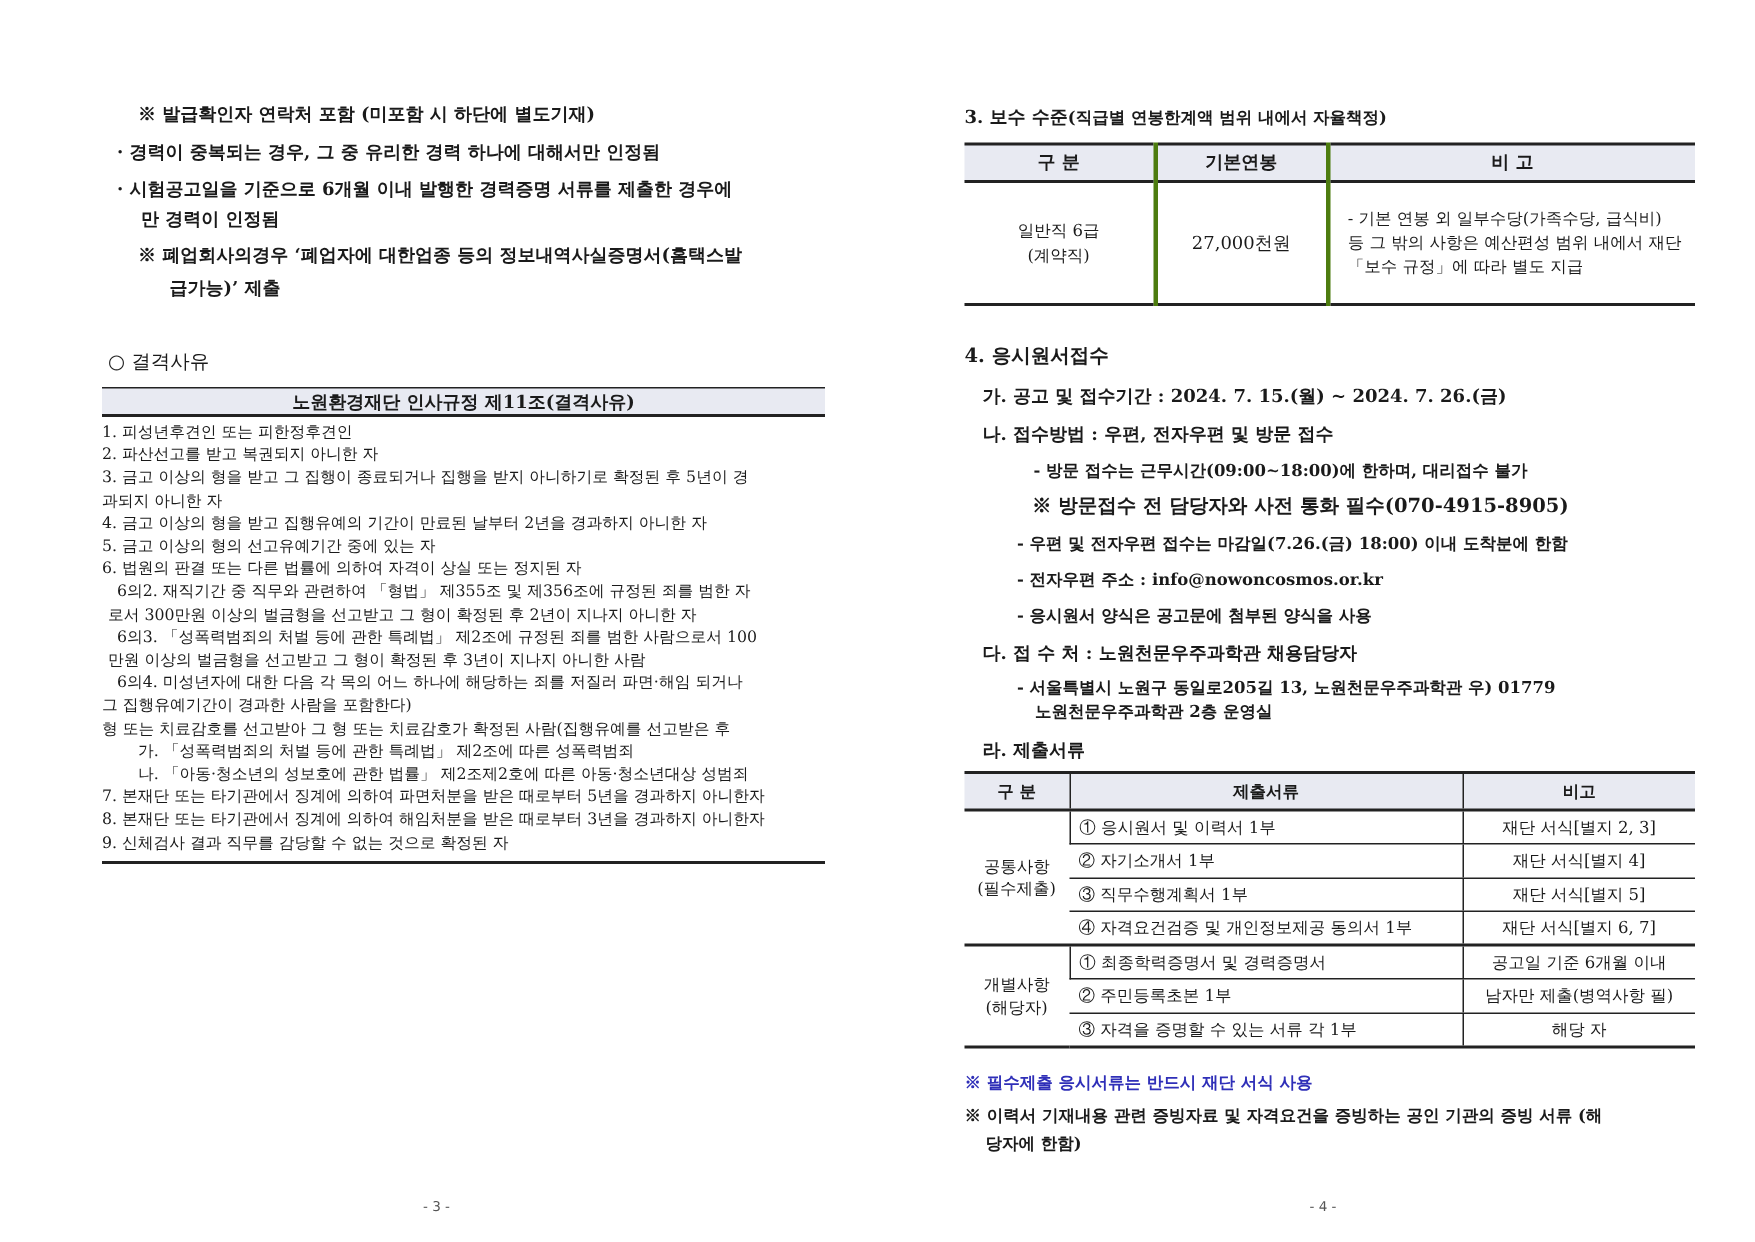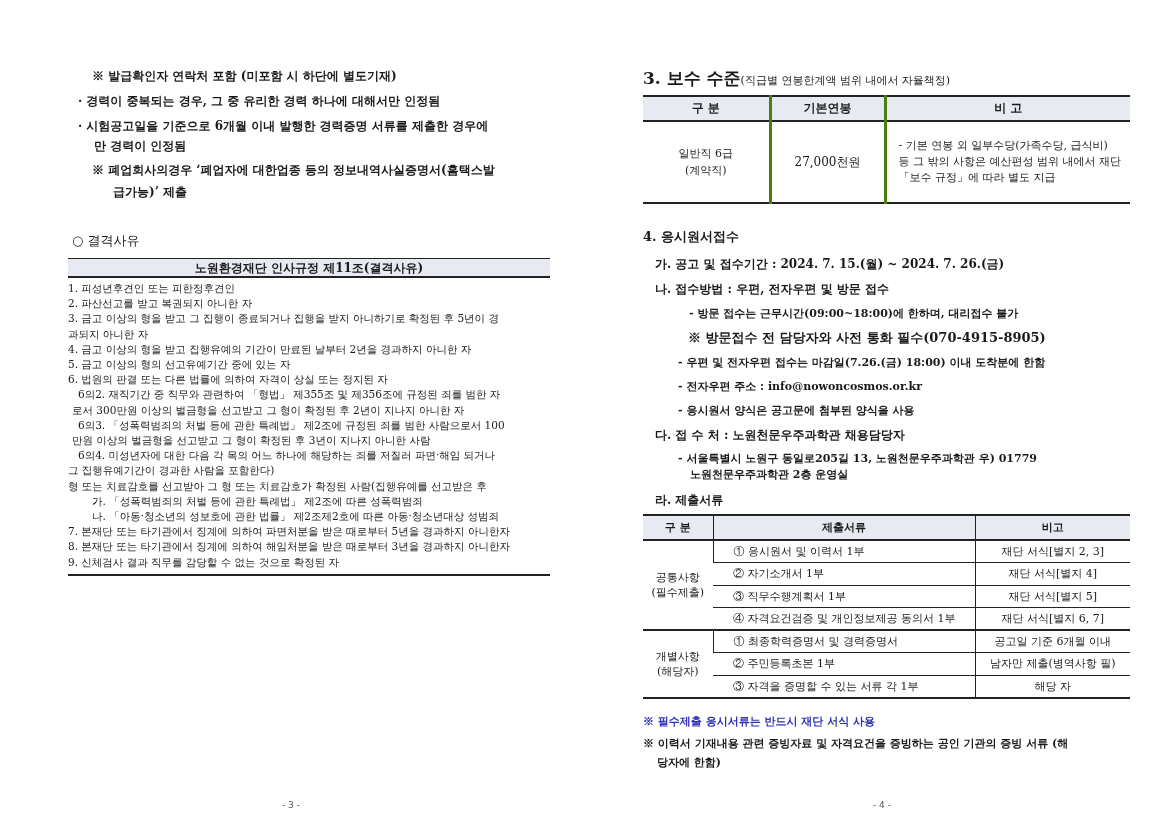--- a/index.html
+++ b/index.html
@@ -47,21 +47,21 @@
 
   .docs-table { left: 58px; top: 514px; width: 487px; }
   .docs-table th {
     background: #e8eaf2; font-size: 11px; font-weight: bold; height: 25px;
     border-top: 2px solid #222; border-bottom: 2px solid #222;
   }
   .docs-table td { font-size: 11px; height: 22.5px; border-bottom: 1px solid #222; }
   .docs-table th + th, .docs-table td + td { border-left: 1px solid #222; }
   .docs-table tr.group-end td { border-bottom: 2px solid #222; }
   .docs-table td.grp { text-align: center; line-height: 15px; border-bottom: 2px solid #222; }
-  .docs-table td.doc { padding-left: 20px; white-space: nowrap; }
+  .docs-table td.doc { padding-left: 6px; white-space: nowrap; }
   .docs-table td.rem { text-align: center; white-space: nowrap; }
 
   .blue { color: #2f2fb8; }
   .pagenum { font-family: "DejaVu Sans", sans-serif; font-size: 9px; color: #555; }
 </style>
 </head>
 <body>
 
 <div class="page page-left">
   <div class="abs t12 bold" style="left:92px; top:68px;">※ 발급확인자 연락처 포함 (미포함 시 하단에 별도기재)</div>
@@ -97,21 +97,21 @@
       <div class="reg-item ind0">9. 신체검사 결과 직무를 감당할 수 없는 것으로 확정된 자</div>
     </div>
     <div class="reg-bottom"></div>
   </div>
 
   <div class="abs pagenum" style="left:282px; top:800px;">- 3 -</div>
 </div>
 
 <div class="page page-right">
   <div class="abs" style="left:58px; top:67px;">
-    <span style="font-size:17px; font-weight:bold;">3. 보수 수준</span><span style="font-size:11px; font-weight:normal;text-align:right;">(직급별 연봉한계액 범위 내에서 자율책정)</span>
+    <span style="font-size:12px; font-weight:bold;">3. 보수 수준</span><span style="font-size:11px; font-weight:bold;text-align:right;">(직급별 연봉한계액 범위 내에서 자율책정)</span>
   </div>
 
   <table class="pay-table">
     <colgroup>
         <col style="width:127px">
         <col style="width:115px">
         <col>
       </colgroup>
     <tbody>
         <tr>

